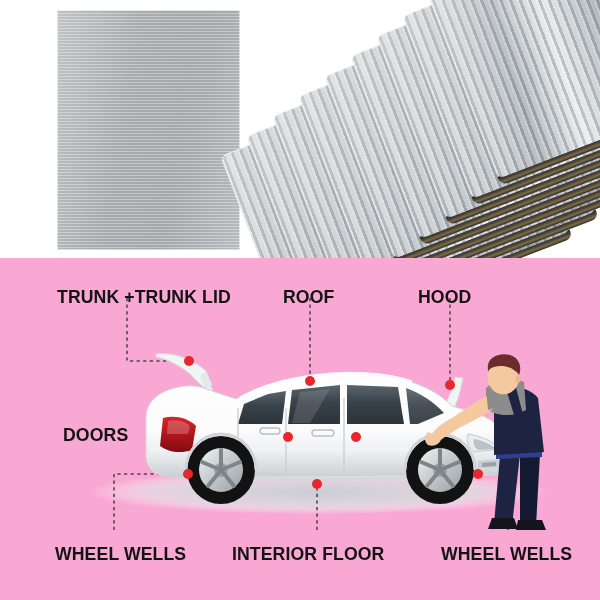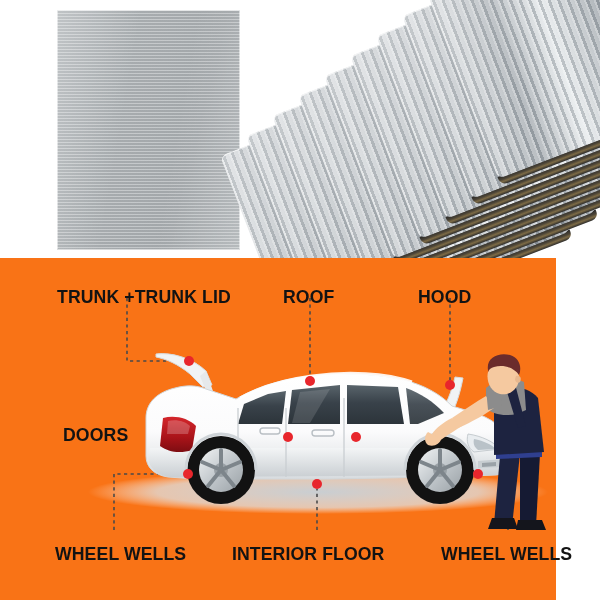--- a/index.html
+++ b/index.html
@@ -33,21 +33,21 @@
               rgba(90,100,108,.30) 2px, rgba(90,100,108,.30) 5px,
               rgba(255,255,255,.16) 5px, rgba(255,255,255,.16) 9px),
            linear-gradient(92deg,#d3d7da 0%,#aab0b5 18%,#e6eaec 34%,#9aa1a7 52%,#ced3d6 70%,#8f969d 86%,#c9ced2 100%);
          box-shadow:0 1px 0 rgba(255,255,255,.7) inset;}
   .sheet .edge{position:absolute;left:0;right:0;bottom:-7px;height:9px;border-radius:0 0 7px 7px;
          background:linear-gradient(to bottom,#2b2b2b 0%,#4a4336 42%,#7d6b46 68%,#2a2a2a 100%);}
   .sheet .hl{position:absolute;inset:0;border-radius:7px;
          background:linear-gradient(115deg,rgba(255,255,255,.30) 0%,rgba(255,255,255,0) 30%,rgba(255,255,255,.10) 55%,rgba(0,0,0,.06) 100%);}
 
   
-  .diagram{position:absolute;left:0;top:258px;width:556px;height:342px;background:#f97316;}
+  .diagram{position:absolute;left:0;top:258px;width:600px;height:342px;background:#f9a8d4;}
   svg.dg{position:absolute;left:0;top:0;width:600px;height:342px;display:block;}
 
   .lbl{position:absolute;white-space:nowrap;color:#131313;
        font-weight:700;font-size:19px;letter-spacing:.1px;
        font-family:"Liberation Sans","DejaVu Sans",sans-serif;
        transform:scaleX(.93);transform-origin:left center;}
 </style>
 </head>
 <body>
 

